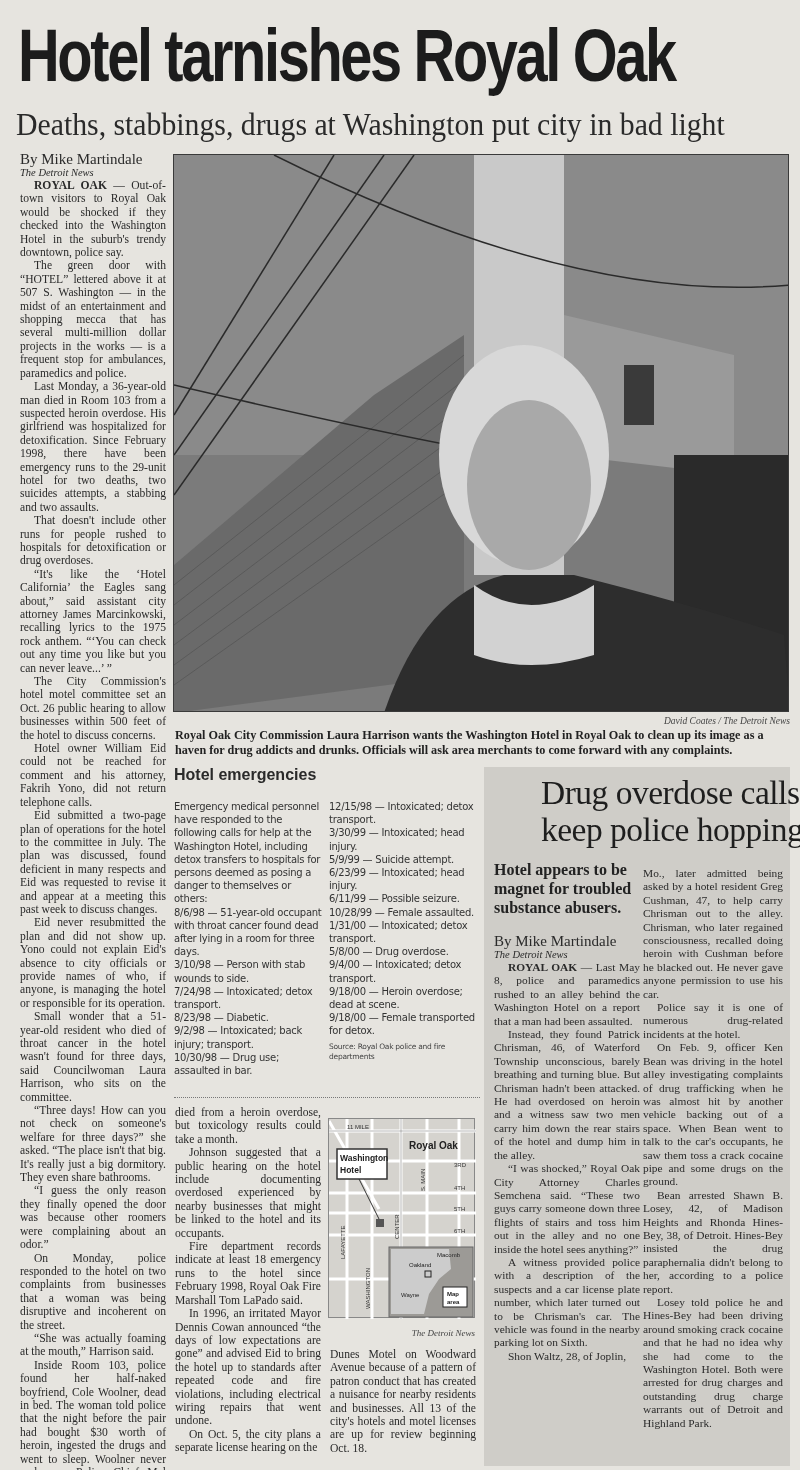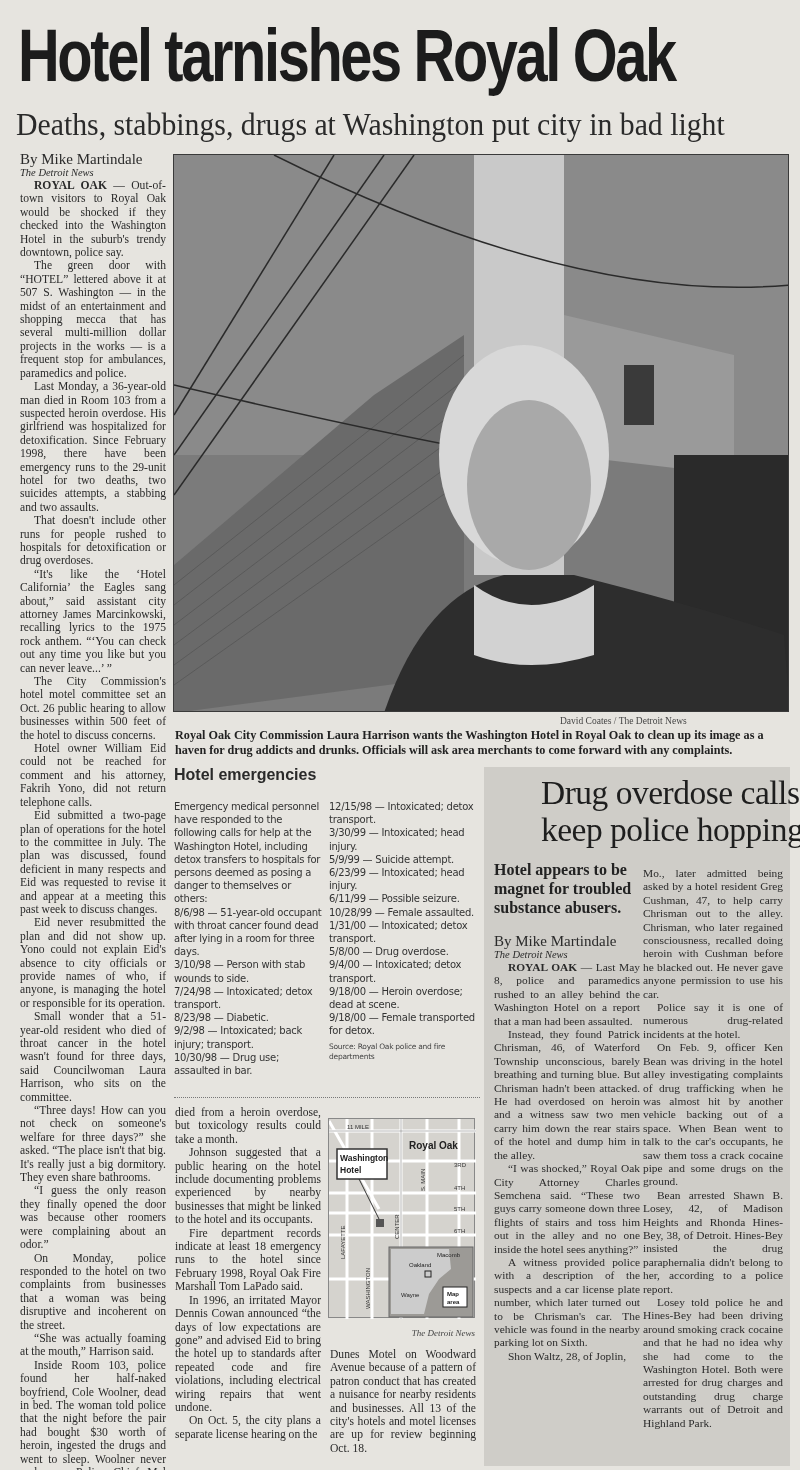--- a/index.html
+++ b/index.html
@@ -33,21 +33,21 @@
   .byline { font-size: 15px; line-height: 15px; }
   .byline-org { font-style: italic; font-size: 10.5px; line-height: 12px; }
   .dateline { font-weight: 700; }
   .photo {
     position: absolute; left: 173px; top: 154px; width: 616px; height: 558px;
     background: #6f6f6f; overflow: hidden; border: 1px solid #3a3a3a;
   }
   .photo svg { display: block; }
   .credit {
     position: absolute; left: 560px; top: 716px; width: 230px;
-    text-align: left; font-size: 9.5px; color: #444;
+    text-align: right; font-style: italic; font-size: 9.5px; color: #444;
   }
   .caption {
     position: absolute; left: 175px; top: 728px; width: 615px;
     font-weight: 700; font-size: 12.2px; line-height: 15px; color: #222;
   }
   .sidebar-title {
     position: absolute; left: 174px; top: 766px;
     font-family: "Liberation Sans", sans-serif; font-weight: 700; font-size: 16px;
     color: #2a2a2a;
   }
@@ -165,21 +165,21 @@
   <div class="entry">5/8/00 — Drug overdose.</div>
   <div class="entry">9/4/00 — Intoxicated; detox transport.</div>
   <div class="entry">9/18/00 — Heroin overdose; dead at scene.</div>
   <div class="entry">9/18/00 — Female transported for detox.</div>
   <div class="source">Source: Royal Oak police and fire departments</div>
 </div>
 <div class="dotline"></div>
 
 <div class="col" style="left:175px; top:1106px; width:146px;">
   <p style="text-indent:0">died from a heroin overdose, but toxicology results could take a month.</p>
-  <p>Johnson suggested that a public hearing on the hotel include documenting problems experienced by nearby businesses that might be linked to the hotel and its occupants.</p>
+  <p>Johnson suggested that a public hearing on the hotel include documenting overdosed experienced by nearby businesses that might be linked to the hotel and its occupants.</p>
   <p>Fire department records indicate at least 18 emergency runs to the hotel since February 1998, Royal Oak Fire Marshall Tom LaPado said.</p>
   <p>In 1996, an irritated Mayor Dennis Cowan announced “the days of low expectations are gone” and advised Eid to bring the hotel up to standards after repeated code and fire violations, including electrical wiring repairs that went undone.</p>
   <p>On Oct. 5, the city plans a separate license hearing on the</p>
 </div>
 
 <div class="map">
   <svg width="147" height="200" viewBox="0 0 147 200" font-family="Liberation Sans, sans-serif">
     <g stroke="#fff" stroke-width="3">
       <line x1="0" y1="12" x2="147" y2="12"></line>
       <line x1="0" y1="42" x2="147" y2="42"></line>

